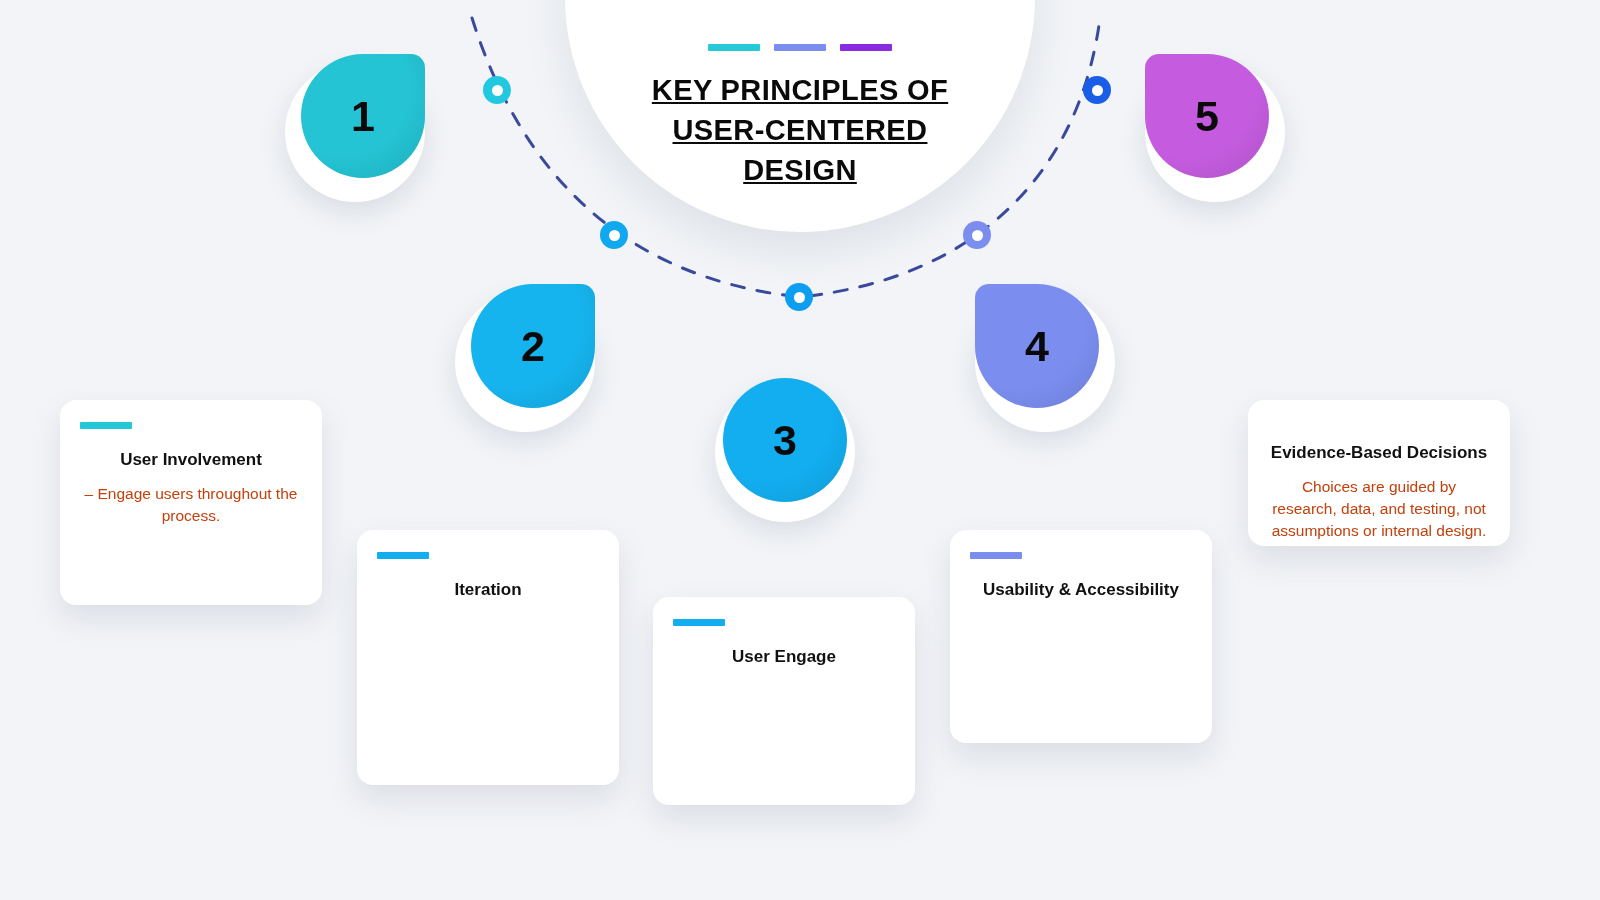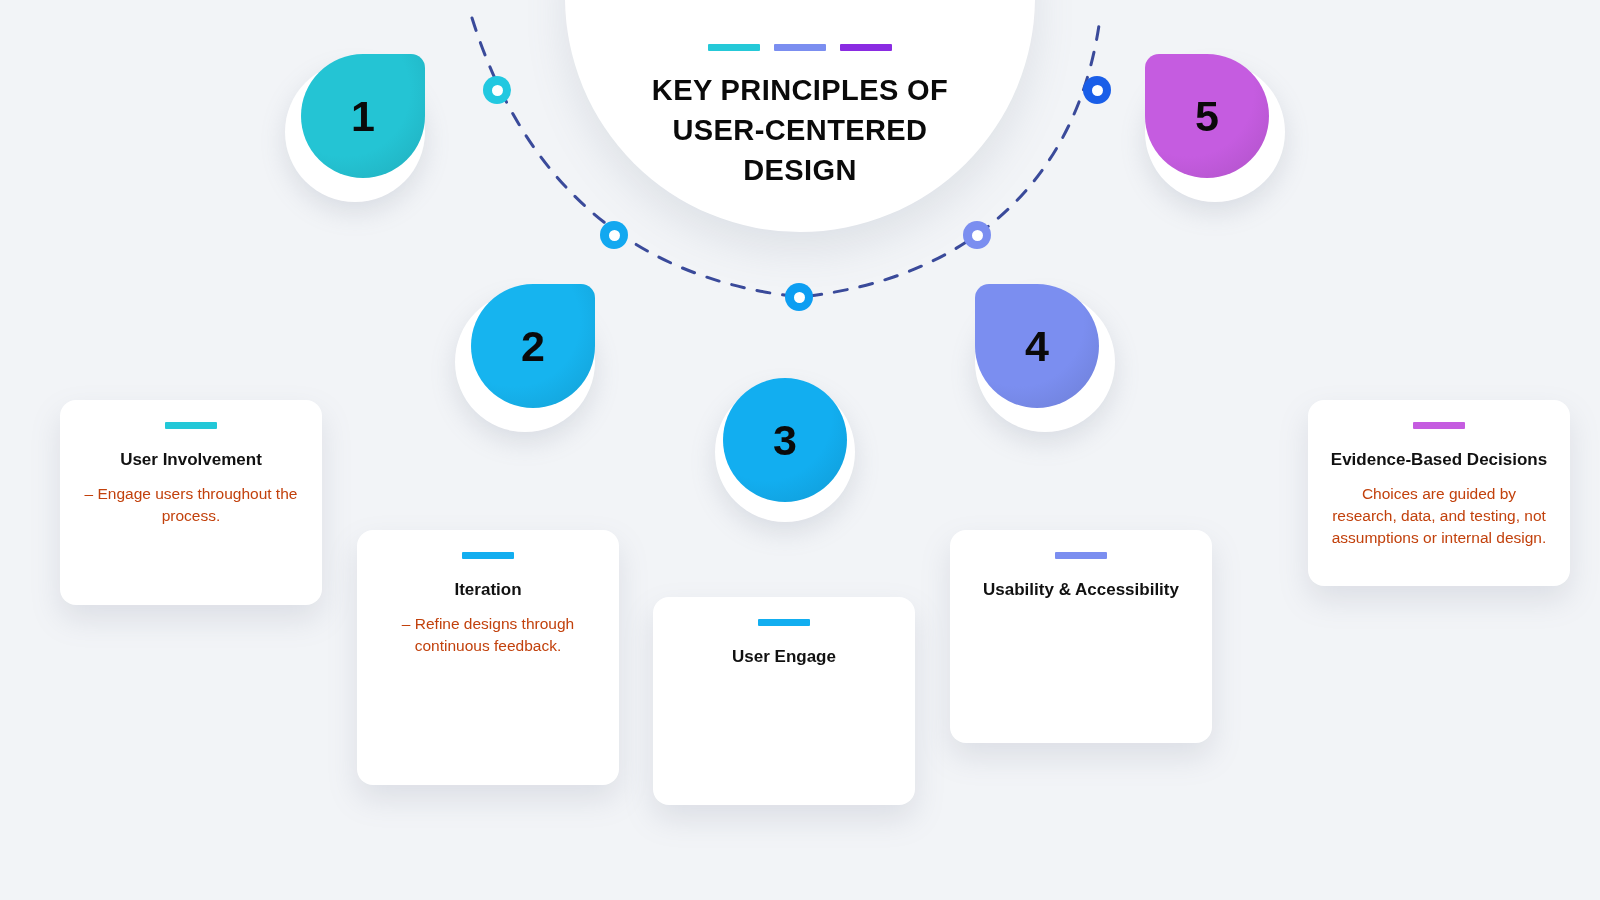--- a/index.html
+++ b/index.html
@@ -58,20 +58,21 @@
   .hero-title {
     font-size: 29px;
     font-weight: 700;
     line-height: 1.38;
     letter-spacing: 0.4px;
     text-align: center;
     color: #0a0a0a;
     text-transform: uppercase;
     max-width: 350px;
     font-family: "Liberation Sans", "DejaVu Sans", sans-serif;
+    text-decoration: underline;
   }
 
   
   .arc-layer {
     position: absolute;
     left: 0; top: 0;
     width: 1600px;
     height: 900px;
     z-index: 4;
     pointer-events: none;
@@ -144,21 +145,20 @@
 
   
   .card {
     position: absolute;
     background: #ffffff;
     border-radius: 16px;
     box-shadow: 0 14px 30px rgba(120,130,150,0.18);
     padding: 22px 20px 26px;
     display: flex;
     flex-direction: column;
-    align-items: center;
     z-index: 8;
   }
   .card .card-bar {
     width: 52px;
     height: 7px;
     border-radius: 1px;
     margin-bottom: 19px;
   }
   .card .card-title {
     font-size: 17px;
@@ -238,32 +238,31 @@
 
   <div class="card" style="left:60px; top:400px; width:262px; height:205px;">
     <div class="card-bar" style="background: rgb(34, 200, 216);"></div>
     <div class="card-title">User Involvement</div>
     <div class="card-body">– Engage users throughout the process.</div>
   </div>
 
   <div class="card" style="left:357px; top:530px; width:262px; height:255px;">
     <div class="card-bar" style="background: rgb(18, 174, 240);"></div>
     <div class="card-title">Iteration</div>
-    <div class="card-body">– Refine designs through continuous feedback.</div>
   </div>
 
   <div class="card" style="left:653px; top:597px; width:262px; height:208px;">
     <div class="card-bar" style="background: rgb(18, 174, 240);"></div>
     <div class="card-title">User Engage</div>
   </div>
 
   <div class="card" style="left:950px; top:530px; width:262px; height:213px;">
     <div class="card-bar" style="background: rgb(123, 142, 240);"></div>
     <div class="card-title">Usability &amp; Accessibility</div>
   </div>
 
-  <div class="card" style="left:1308px; top:400px; width:262px; height:186px;">
+  <div class="card" style="left:1248px; top:400px; width:262px; height:146px;">
     <div class="card-bar" style="background: rgb(197, 92, 224);"></div>
     <div class="card-title">Evidence-Based Decisions</div>
     <div class="card-body">Choices are guided by research, data, and testing, not assumptions or internal design.</div>
   </div>
 
 </div>
 
 </body></html>

